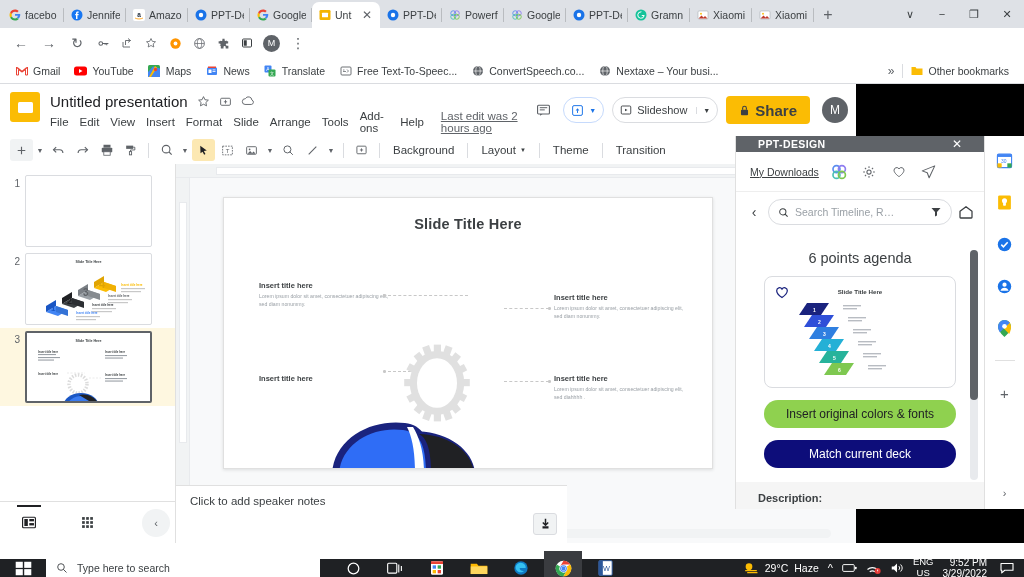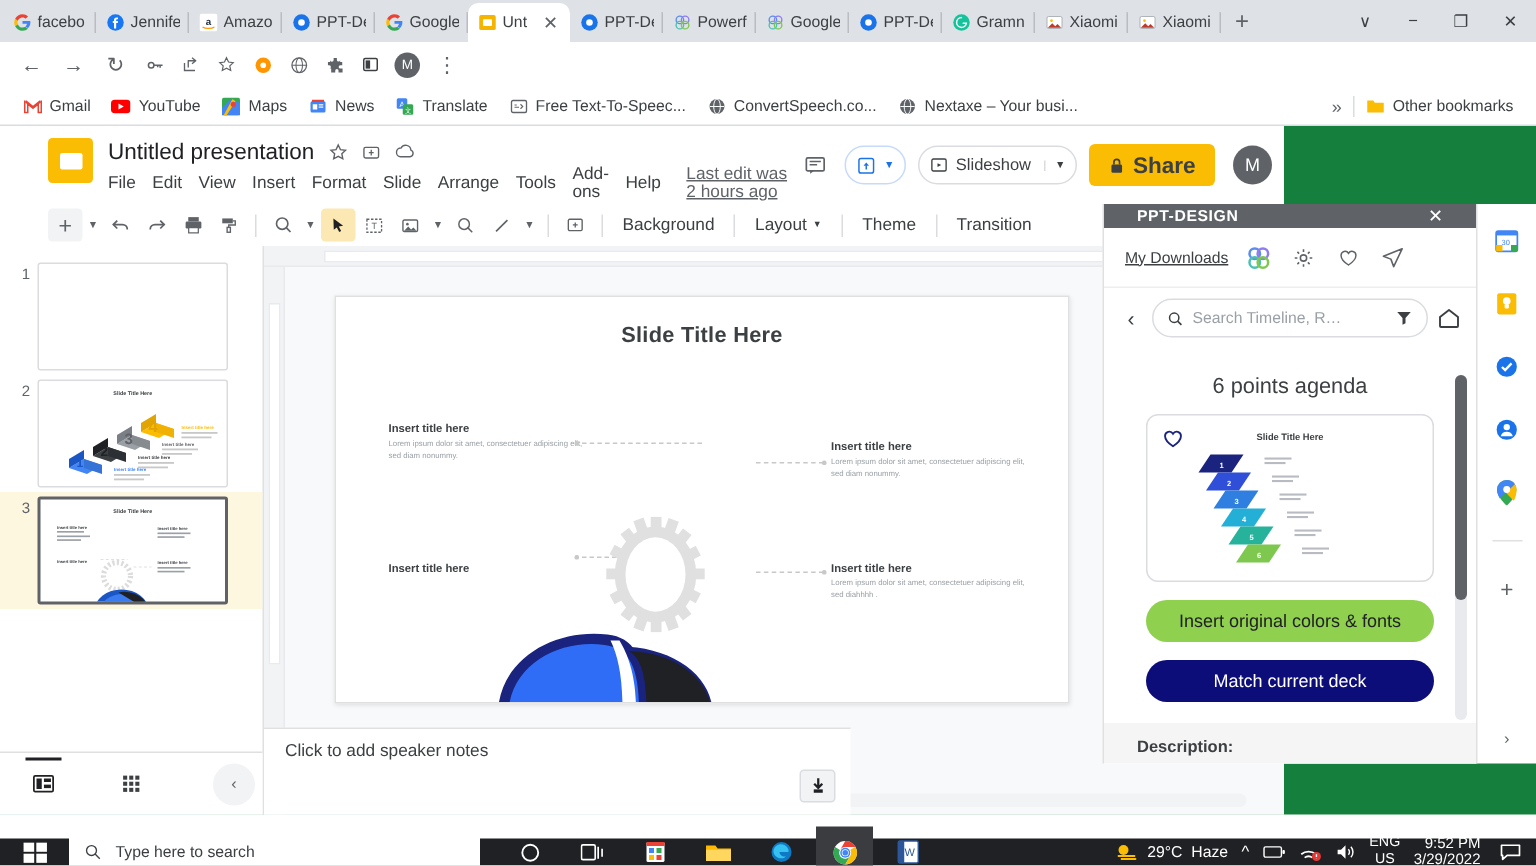--- a/index.html
+++ b/index.html
@@ -4,21 +4,21 @@
 <style>
   * { box-sizing: border-box; margin: 0; padding: 0; }
   html, body {
     width: 1024px; height: 577px; overflow: hidden;
     font-family: "Liberation Sans", sans-serif;
     background: #fff;
   }
   body { position: relative; }
 
   
-  .browser { position:absolute; left:0; top:0; width:1024px; height:543px; background:#15803d; }
+  .browser { position:absolute; left:0; top:0; width:1024px; height:543px; background:#000000; }
 
   
   .tabstrip { position:relative; height:28px; background:#dee1e6; display:flex; align-items:flex-end; padding-left:2px; }
   .tab {
     position:relative; height:26px; min-width:0; width:62px; display:flex; align-items:center;
     gap:4px; padding:0 6px; font-size:10.5px; color:#3c4043; border-radius:7px 7px 0 0;
     white-space:nowrap; overflow:hidden; flex:0 0 auto;
   }
   .tab.active { background:#fff; width:68px; }
   .tab:not(.active)::after {
@@ -47,21 +47,21 @@
 
   
   .bookmarks { height:26px; background:#fff; display:flex; align-items:center; padding:0 8px; font-size:10.5px; color:#3c4043;
                border-bottom:1px solid #dadce0; }
   .bm { display:flex; align-items:center; gap:5px; padding:0 7px; height:22px; white-space:nowrap; }
   .bm .bmic { width:13px; height:13px; display:flex; align-items:center; justify-content:center; font-size:10px; }
   .bm-overflow { margin-left:auto; padding:0 8px; color:#5f6368; font-size:12px; }
   .bm-sep { width:1px; height:14px; background:#dadce0; }
 
   
-  .app { position:absolute; left:0; top:84px; width:856px; height:459px; background:#fff;padding-left:22px; }
+  .app { position:absolute; left:0; top:84px; width:856px; height:459px; background:#fff; }
 
   .docheader { height:52px; display:flex; align-items:flex-start; padding:6px 8px 0 10px; }
   .doclogo { width:30px; height:30px; background:#fbbc04; border-radius:3px; display:flex; align-items:center;
              justify-content:center; margin-top:2px; flex:0 0 30px; }
   .doclogo .inner { width:15px; height:11px; background:#fff; border-radius:1.5px; }
   .doctitlewrap { margin-left:10px; flex:1 1 auto; }
   .doctitlerow { display:flex; align-items:center; gap:9px; height:22px; }
   .doctitle { font-size:15px; color:#202124; }
   .tico { font-size:12px; color:#5f6368; }
   .menurow { display:flex; align-items:center; gap:11px; height:20px; font-size:11.5px; color:#3c4043; }

